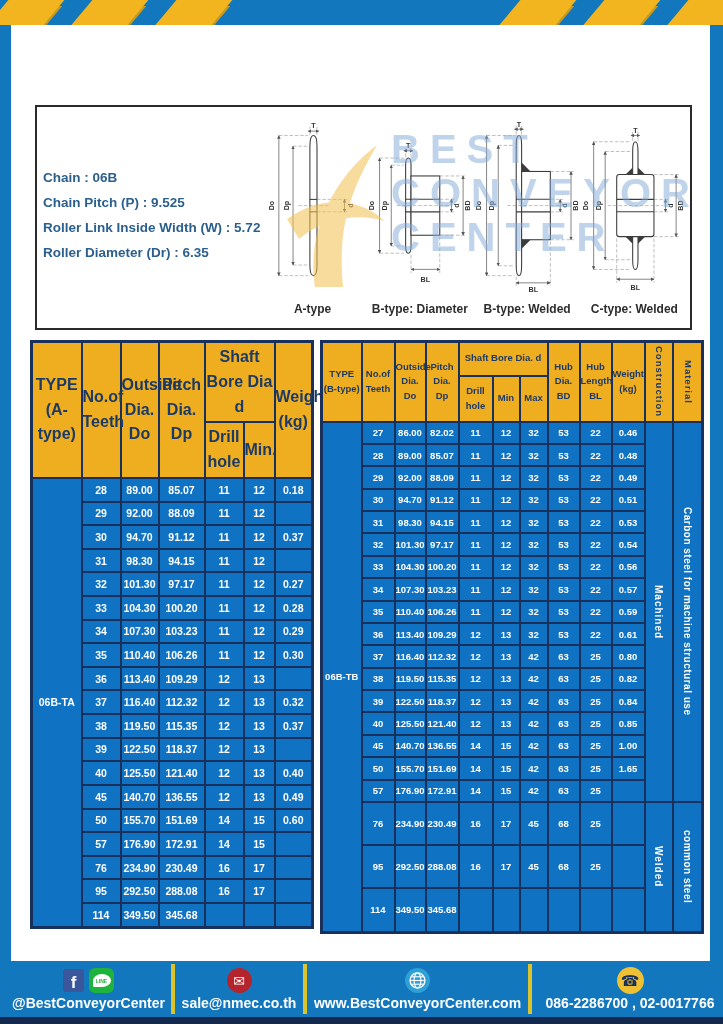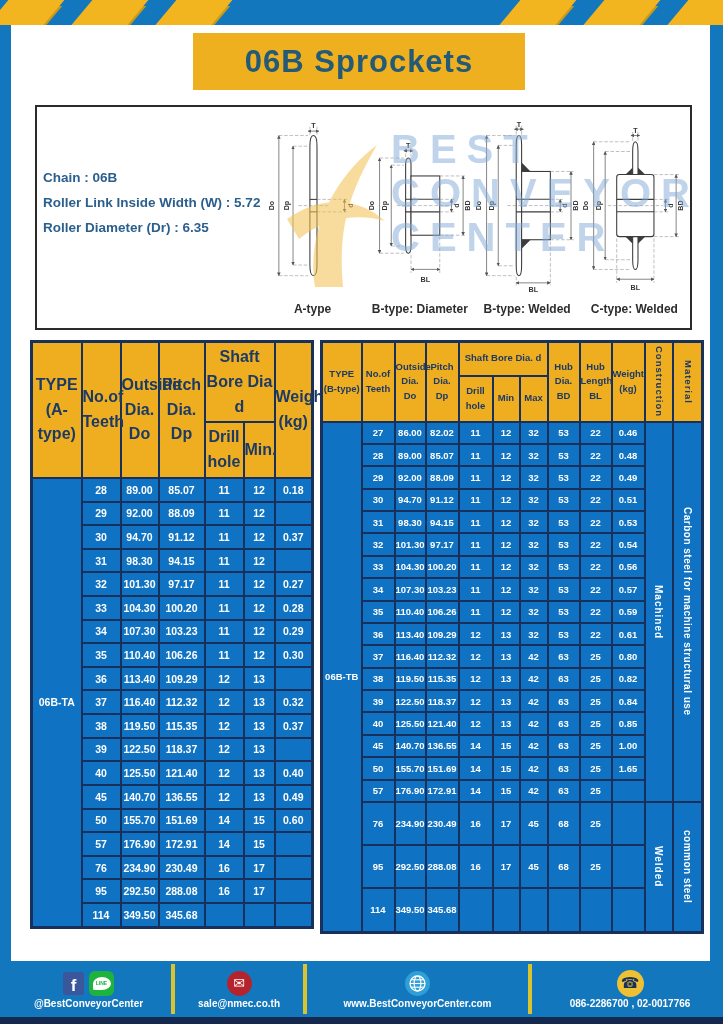--- a/index.html
+++ b/index.html
@@ -44,21 +44,21 @@
   #table-b td{font-size:9.5px;}
   .tbl .type-cell{font-size:11px;font-weight:700;}
   .vhead{writing-mode:vertical-rl;letter-spacing:1px;}
   .vcell{writing-mode:vertical-rl;font-size:10px !important;letter-spacing:1px;}
   .vcell.mat{letter-spacing:0.5px;}
   
   .footer{position:absolute;left:0;right:0;bottom:7px;height:56px;background:#1377bd;
           display:flex;align-items:center;padding-left:6px;}
   .fsec{display:flex;flex-direction:column;align-items:center;justify-content:center;gap:1px;}
   .fdiv{width:4px;height:50px;background:#d9c42e;flex:0 0 4px;}
-  .flabel{font-size:10px;font-weight:700;color:#fff;white-space:nowrap;}
+  .flabel{font-size:14px;font-weight:700;color:#fff;white-space:nowrap;}
   .icons{display:flex;align-items:center;gap:5px;height:27px;}
   .ic-fb{width:21px;height:23px;background:#39579a;border-radius:3px;color:#fff;font-weight:700;font-size:17px;
          display:flex;align-items:flex-end;justify-content:center;line-height:1;padding-bottom:1px;box-sizing:border-box;}
   .ic-line{width:25px;height:25px;background:#1eb33c;border-radius:6px;display:flex;align-items:center;justify-content:center;}
   .ic-line .bub{width:18px;height:13px;background:#fff;border-radius:50% 50% 50% 10%;display:flex;align-items:center;justify-content:center;
          color:#1eb33c;font-size:5px;font-weight:700;}
   .ic-round{width:25px;height:25px;border-radius:50%;display:flex;align-items:center;justify-content:center;}
   .ic-mail{background:#b5242c;color:#fff;font-size:14px;}
   .ic-globe{background:#2f9fd8;}
   .ic-phone{background:#eec033;color:#17315c;font-size:15px;width:27px;height:27px;}
@@ -79,27 +79,25 @@
     <div class="stripe s-gold" style="left:504px"></div>
     <div class="stripe s-yel" style="left:512px"></div>
     <div class="stripe s-gold" style="left:588px"></div>
     <div class="stripe s-yel" style="left:596px"></div>
     <div class="stripe s-gold" style="left:672px"></div>
     <div class="stripe s-yel" style="left:680px"></div>
   </div>
 
   <div class="sheet"></div>
 
-  <div class="banner">
-    <div class="ttl">06B Sprockets</div>
-  </div>
 
   <div class="dpanel">
     <div class="specs">
       <div>Chain : 06B</div>
+      <div>Chain Pitch (P) : 9.525</div>
       <div>Roller Link Inside Width (W) : 5.72</div>
       <div>Roller Diameter (Dr) : 6.35</div>
     </div>
 
     <div class="drawings">
 
       <div class="dcell">
         <svg width="102" height="191" viewBox="-5 0 115 192">
           <defs>
             <marker id="arr" viewBox="0 0 10 10" refX="9" refY="5" markerWidth="5" markerHeight="5" orient="auto-start-reverse">

